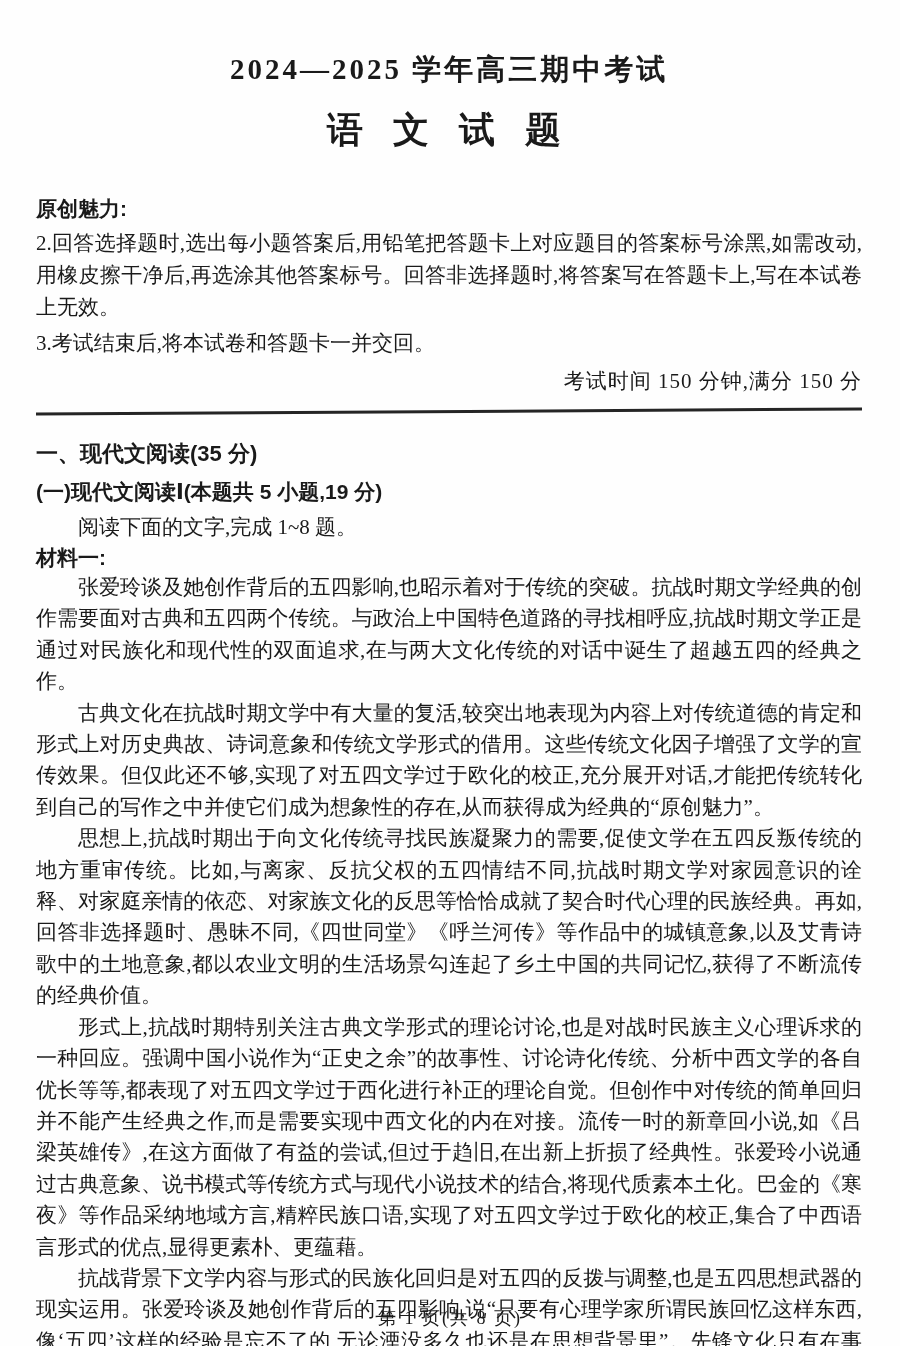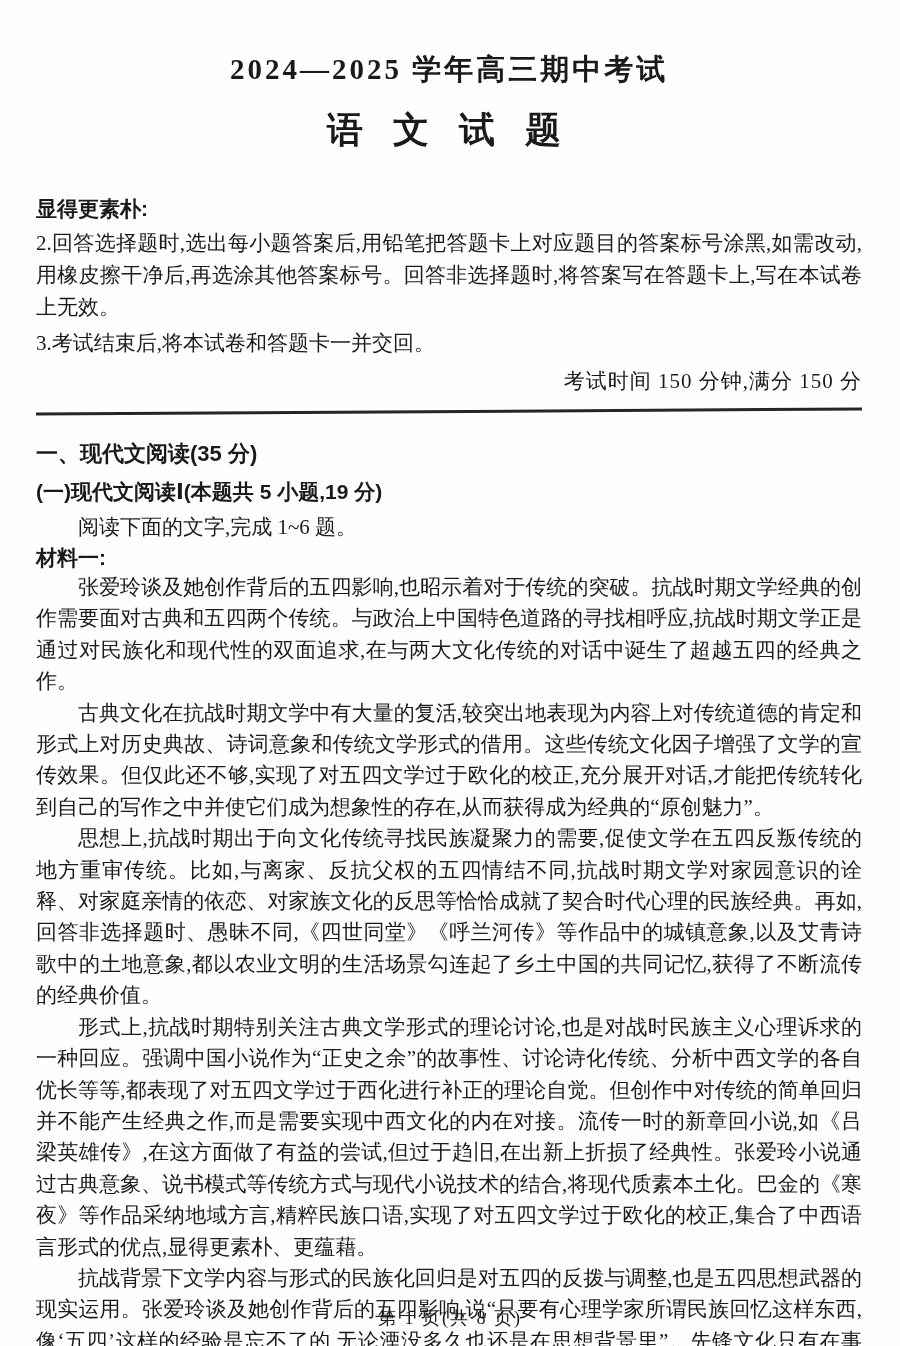--- a/index.html
+++ b/index.html
@@ -107,32 +107,32 @@
 <body>
 
 <div class="page">
 
   <header>
     <h1 class="title-session">2024—2025 学年高三期中考试</h1>
     <h2 class="title-subject">语 文 试 题</h2>
   </header>
 
   <section>
-    <p class="notice-heading">显得更素朴:</p>
+    <p class="notice-heading">原创魅力:</p>
     <p class="notice-item">2.回答选择题时,选出每小题答案后,用铅笔把答题卡上对应题目的答案标号涂黑,如需改动,用橡皮擦干净后,再选涂其他答案标号。回答非选择题时,将答案写在答题卡上,写在本试卷上无效。</p>
     <p class="notice-item">3.考试结束后,将本试卷和答题卡一并交回。</p>
     <p class="exam-info">考试时间 150 分钟,满分 150 分</p>
   </section>
 
   <hr class="divider">
 
   <main>
     <h3 class="section-heading">一、现代文阅读(35 分)</h3>
     <h4 class="sub-heading">(一)现代文阅读Ⅰ(本题共 5 小题,19 分)</h4>
-    <p class="instruction">阅读下面的文字,完成 1~6 题。</p>
+    <p class="instruction">阅读下面的文字,完成 1~8 题。</p>
     <p class="material-label">材料一:</p>
 
     <p class="body-para">张爱玲谈及她创作背后的五四影响,也昭示着对于传统的突破。抗战时期文学经典的创作需要面对古典和五四两个传统。与政治上中国特色道路的寻找相呼应,抗战时期文学正是通过对民族化和现代性的双面追求,在与两大文化传统的对话中诞生了超越五四的经典之作。</p>
     <p class="body-para">古典文化在抗战时期文学中有大量的复活,较突出地表现为内容上对传统道德的肯定和形式上对历史典故、诗词意象和传统文学形式的借用。这些传统文化因子增强了文学的宣传效果。但仅此还不够,实现了对五四文学过于欧化的校正,充分展开对话,才能把传统转化到自己的写作之中并使它们成为想象性的存在,从而获得成为经典的“原创魅力”。</p>
     <p class="body-para">思想上,抗战时期出于向文化传统寻找民族凝聚力的需要,促使文学在五四反叛传统的地方重审传统。比如,与离家、反抗父权的五四情结不同,抗战时期文学对家园意识的诠释、对家庭亲情的依恋、对家族文化的反思等恰恰成就了契合时代心理的民族经典。再如,回答非选择题时、愚昧不同,《四世同堂》《呼兰河传》等作品中的城镇意象,以及艾青诗歌中的土地意象,都以农业文明的生活场景勾连起了乡土中国的共同记忆,获得了不断流传的经典价值。</p>
     <p class="body-para">形式上,抗战时期特别关注古典文学形式的理论讨论,也是对战时民族主义心理诉求的一种回应。强调中国小说作为“正史之余”的故事性、讨论诗化传统、分析中西文学的各自优长等等,都表现了对五四文学过于西化进行补正的理论自觉。但创作中对传统的简单回归并不能产生经典之作,而是需要实现中西文化的内在对接。流传一时的新章回小说,如《吕梁英雄传》,在这方面做了有益的尝试,但过于趋旧,在出新上折损了经典性。张爱玲小说通过古典意象、说书模式等传统方式与现代小说技术的结合,将现代质素本土化。巴金的《寒夜》等作品采纳地域方言,精粹民族口语,实现了对五四文学过于欧化的校正,集合了中西语言形式的优点,显得更素朴、更蕴藉。</p>
     <p class="body-para">抗战背景下文学内容与形式的民族化回归是对五四的反拨与调整,也是五四思想武器的现实运用。张爱玲谈及她创作背后的五四影响,说“只要有心理学家所谓民族回忆这样东西,像‘五四’这样的经验是忘不了的,无论湮没多久也还是在思想背景里”。先锋文化只有在事后与主流文化融合才能被确认,五四文化正是经过本土化的过滤才得到了整合,继而沉淀为传统的</p>
   </main>
 
   <footer class="page-footer">

